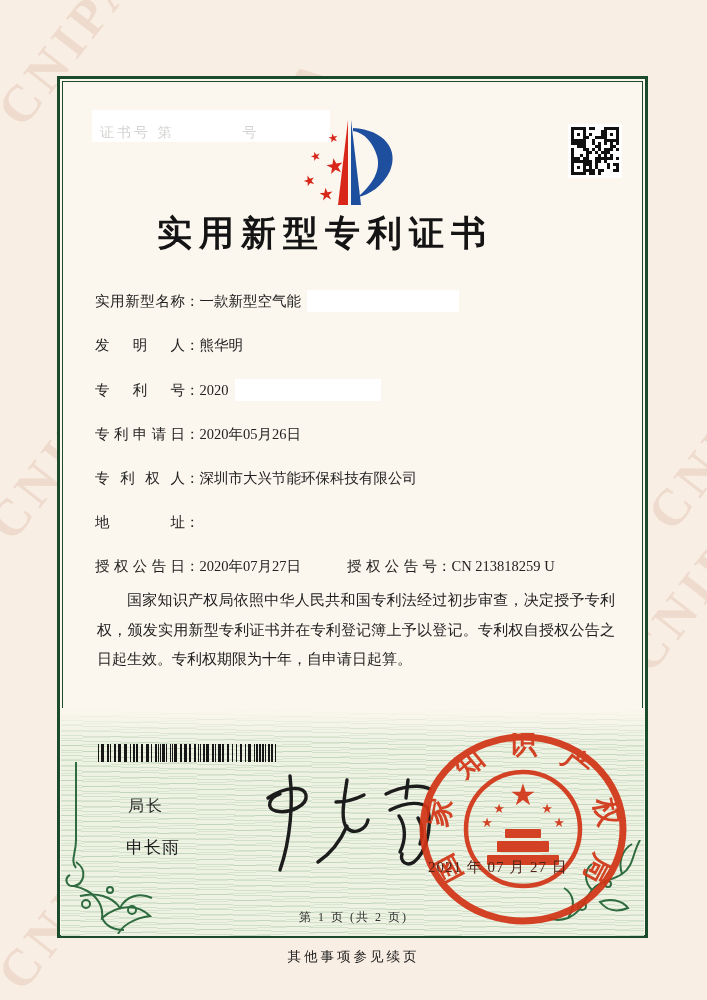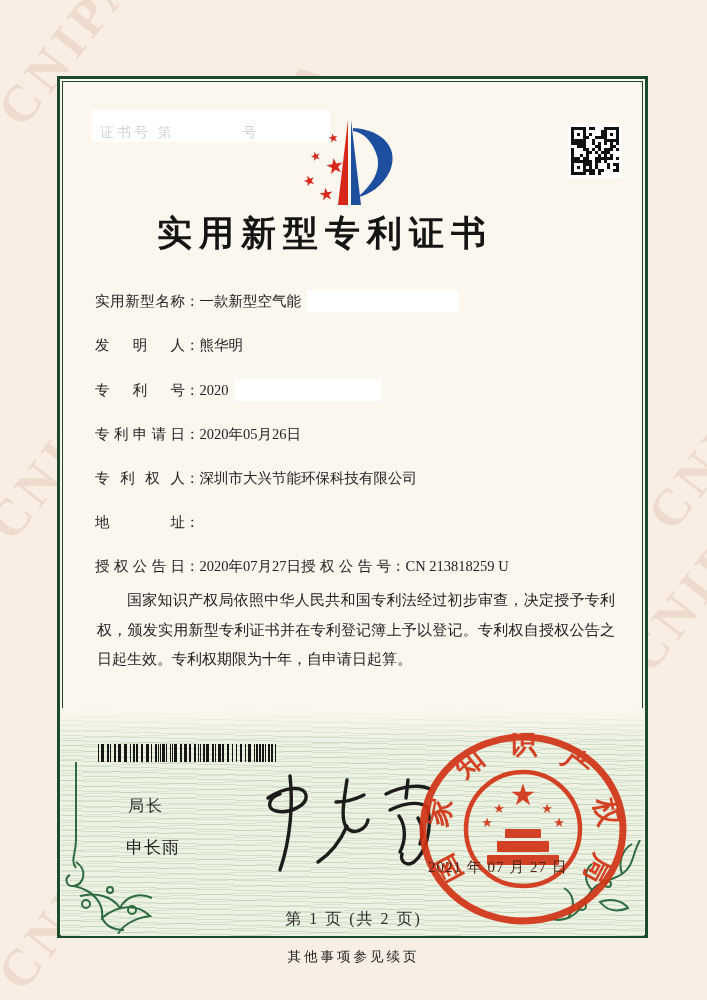--- a/index.html
+++ b/index.html
@@ -52,39 +52,39 @@
     font-size:14.5px;line-height:21px;color:#222;
   }
   .frow{white-space:nowrap;display:flex;align-items:flex-end;}
   .flabel{
     display:inline-block;width:90px;text-align:justify;text-align-last:justify;
     flex:none;color:#222;
   }
   .fcolon{flex:none;}
   .fvalue{white-space:pre;}
   .redact{display:inline-block;height:22px;background:#fff;vertical-align:middle;margin-left:6px;}
-  .grp2{display:flex;}
+  .grp2{margin-left:46px;display:flex;}
   
   .bodytext{
     position:absolute;left:93px;top:582px;width:526px;z-index:3;
     font-size:15px;line-height:29.5px;color:#1d1d1d;text-align:justify;
   }
   .bodytext p{margin:4px;text-indent:2em;}
   
   .sig-title{position:absolute;left:128px;top:796px;font-size:16px;color:#2a2a2a;z-index:4;letter-spacing:2px;}
   .sig-name{position:absolute;left:126px;top:836px;font-size:17px;color:#1d1d1d;z-index:4;letter-spacing:1px;}
   .sig-script{position:absolute;left:250px;top:768px;z-index:4;}
   .seal{position:absolute;left:413px;top:733px;z-index:5;}
   .seal-date{
     position:absolute;left:428px;top:858px;width:200px;z-index:6;
     font-size:15px;color:#4e2418;letter-spacing:1px;white-space:nowrap;
   }
   .pagefoot{
     position:absolute;left:0;top:909px;width:707px;text-align:center;z-index:6;
-    font-size:16px;color:#2e2e2e;letter-spacing:2px;
+    font-size:12px;color:#2e2e2e;letter-spacing:2px;
   }
   .bottomnote{
     position:absolute;left:0;top:948px;width:707px;text-align:center;z-index:3;
     font-size:13.5px;color:#222;letter-spacing:3px;
   }
   .barcode{position:absolute;left:98px;top:744px;z-index:4;}
   .qr{position:absolute;left:568px;top:124px;z-index:3;}
   .logo{position:absolute;left:293px;top:116px;z-index:3;}
   .flourish-bl{position:absolute;left:62px;top:762px;z-index:4;}
   .flourish-br{position:absolute;left:548px;top:840px;z-index:4;}

